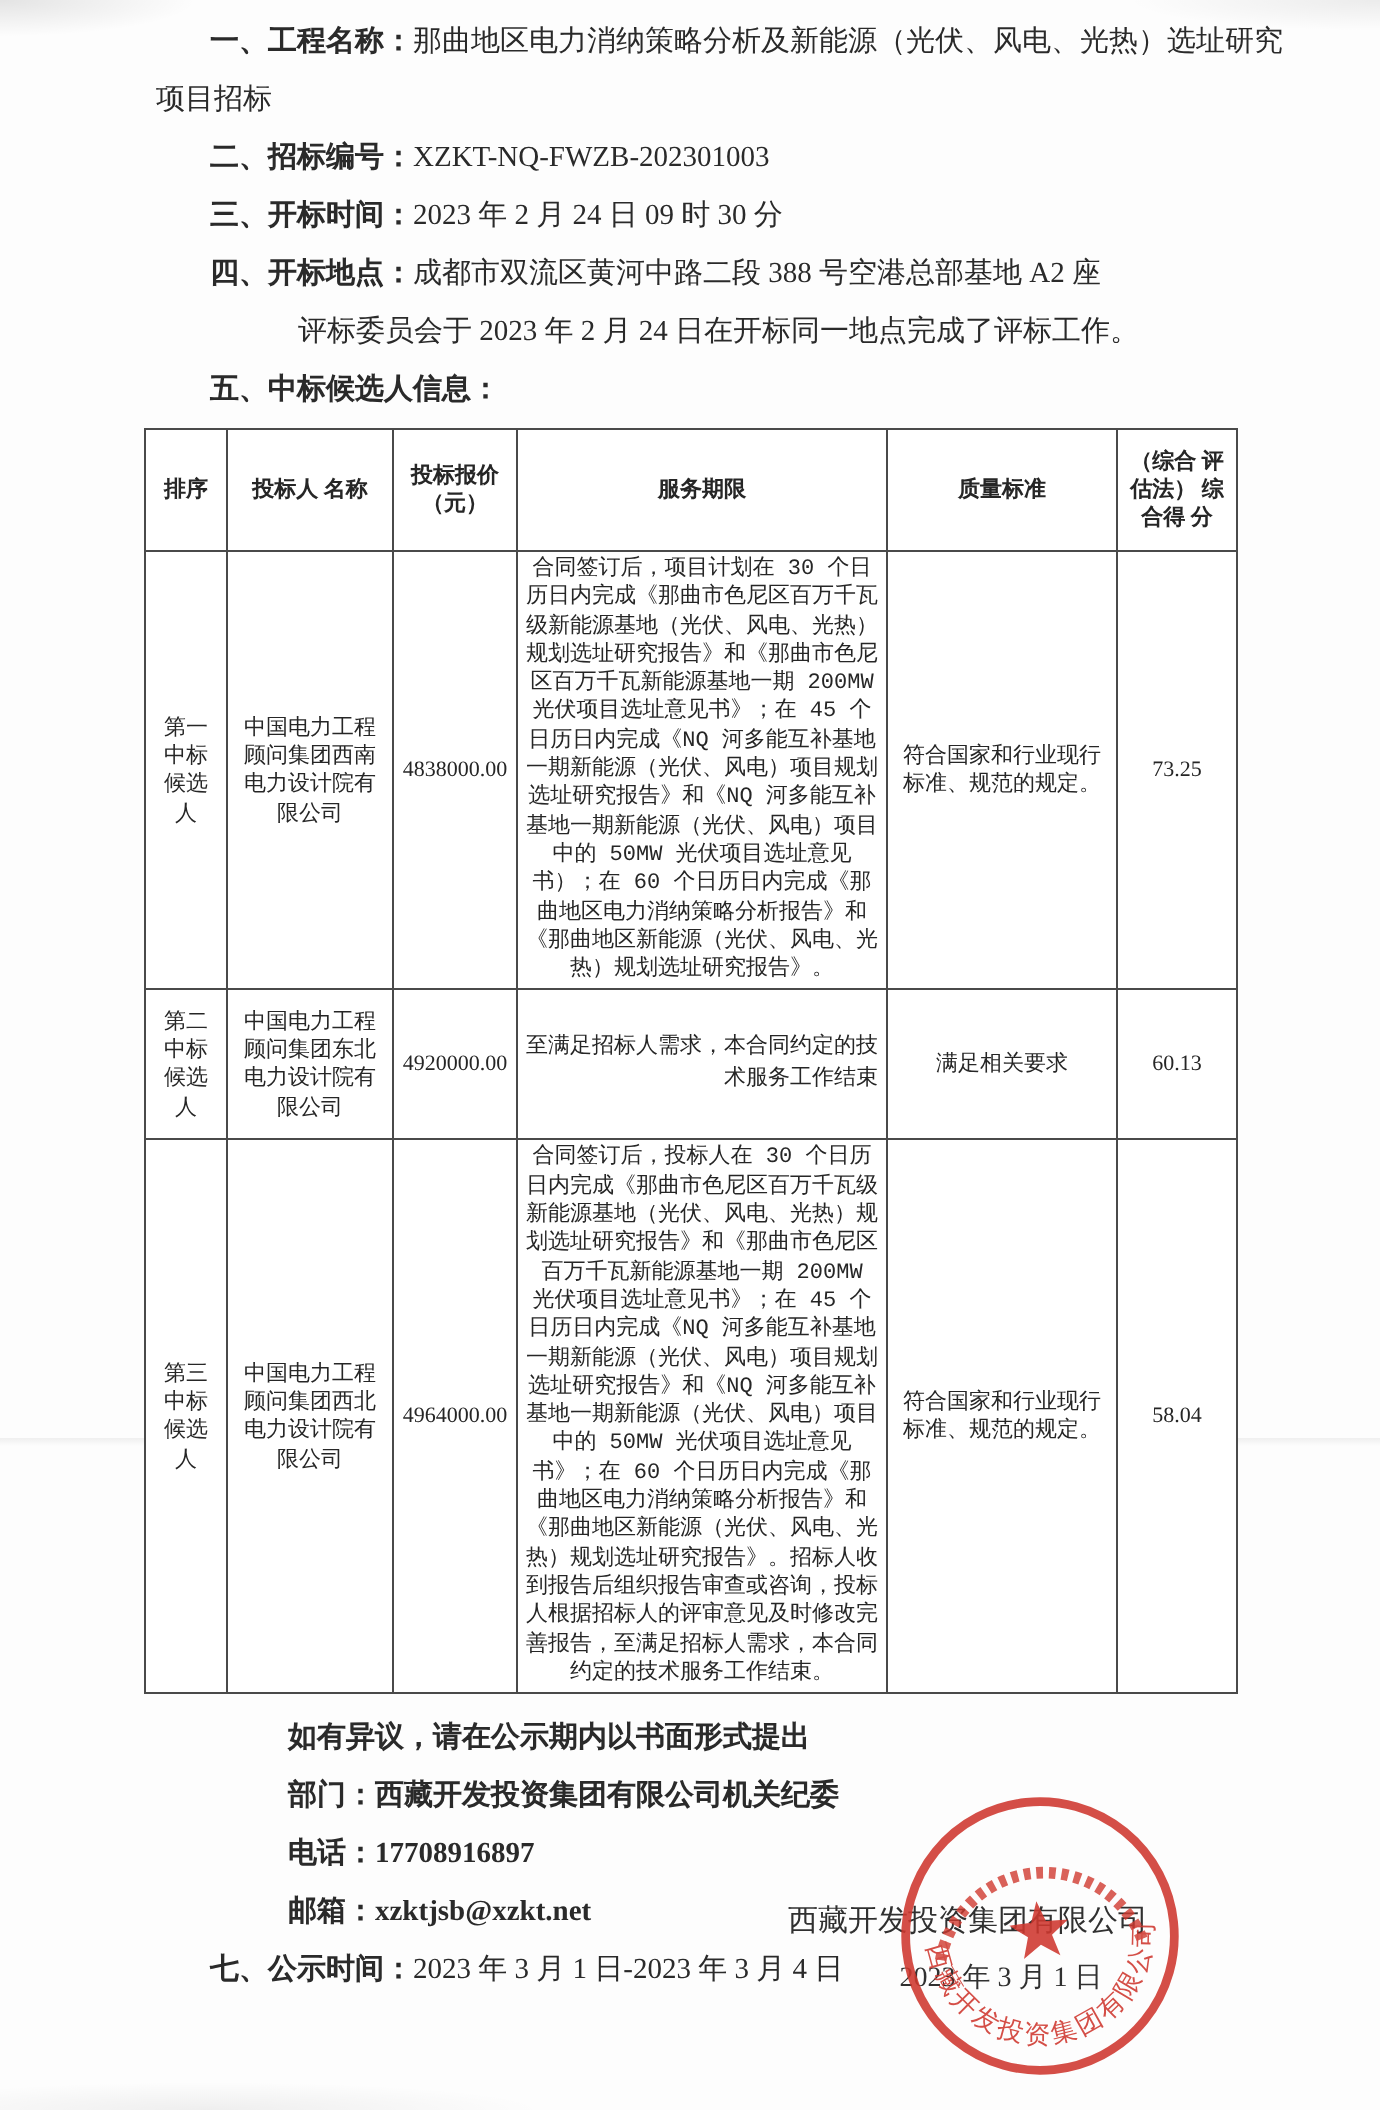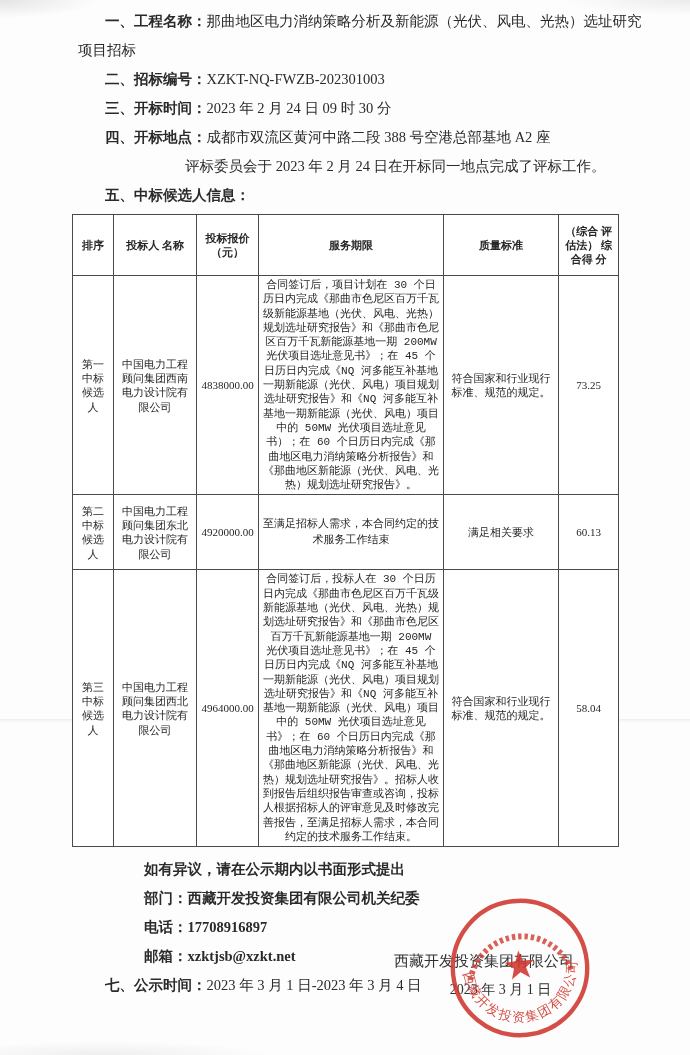--- a/index.html
+++ b/index.html
@@ -22,21 +22,21 @@
     opacity:.55;pointer-events:none;
   }
   .content{position:relative;padding:7px 48px 0 72px;}
   .item{
     margin:0 0 0 6px;
     text-indent:27px;
     font-size:14.5px;
     line-height:29px;
   }
   .item .lbl{font-weight:bold;}
-  .item .note{display:block;text-indent:0;margin-left:107px;}
+  .item .note{display:block;text-indent:0;margin-left:71px;}
   .sub{
     margin:0 0 0 72px;
     font-size:14.5px;line-height:29px;text-indent:0;font-weight:bold;
   }
   table.cands{
     border-collapse:collapse;
     table-layout:fixed;
     width:546px;
     margin:4px 0 8px 0;
     background:#fff;
@@ -55,21 +55,21 @@
   td.rank{width:41px;}
   td.bidder{line-height:1.75;}
   td.price{word-break:break-all;line-height:1.6;}
   td.service{
     text-align:justify;
     font-size:10.5px;
     line-height:12.9px;
     padding:4px 5px;
     font-family:Liberation Mono, monospace;
   }
-  td.service.centered{text-align:center;line-height:1.5;}
+  td.service.centered{text-align:right;line-height:1.5;}
   tr.r1 td{height:168px;}
   tr.r2 td{height:70px;}
   tr.r3 td{height:236px;margin-left:11px;}
   .footer-company{
     position:absolute;left:393px;top:951px;width:182px;
     text-align:center;font-size:15px;line-height:20px;color:#303030;
   }
   .footer-date{
     position:absolute;left:433px;top:980px;width:135px;
     text-align:center;font-size:14px;line-height:20px;color:#303030;

